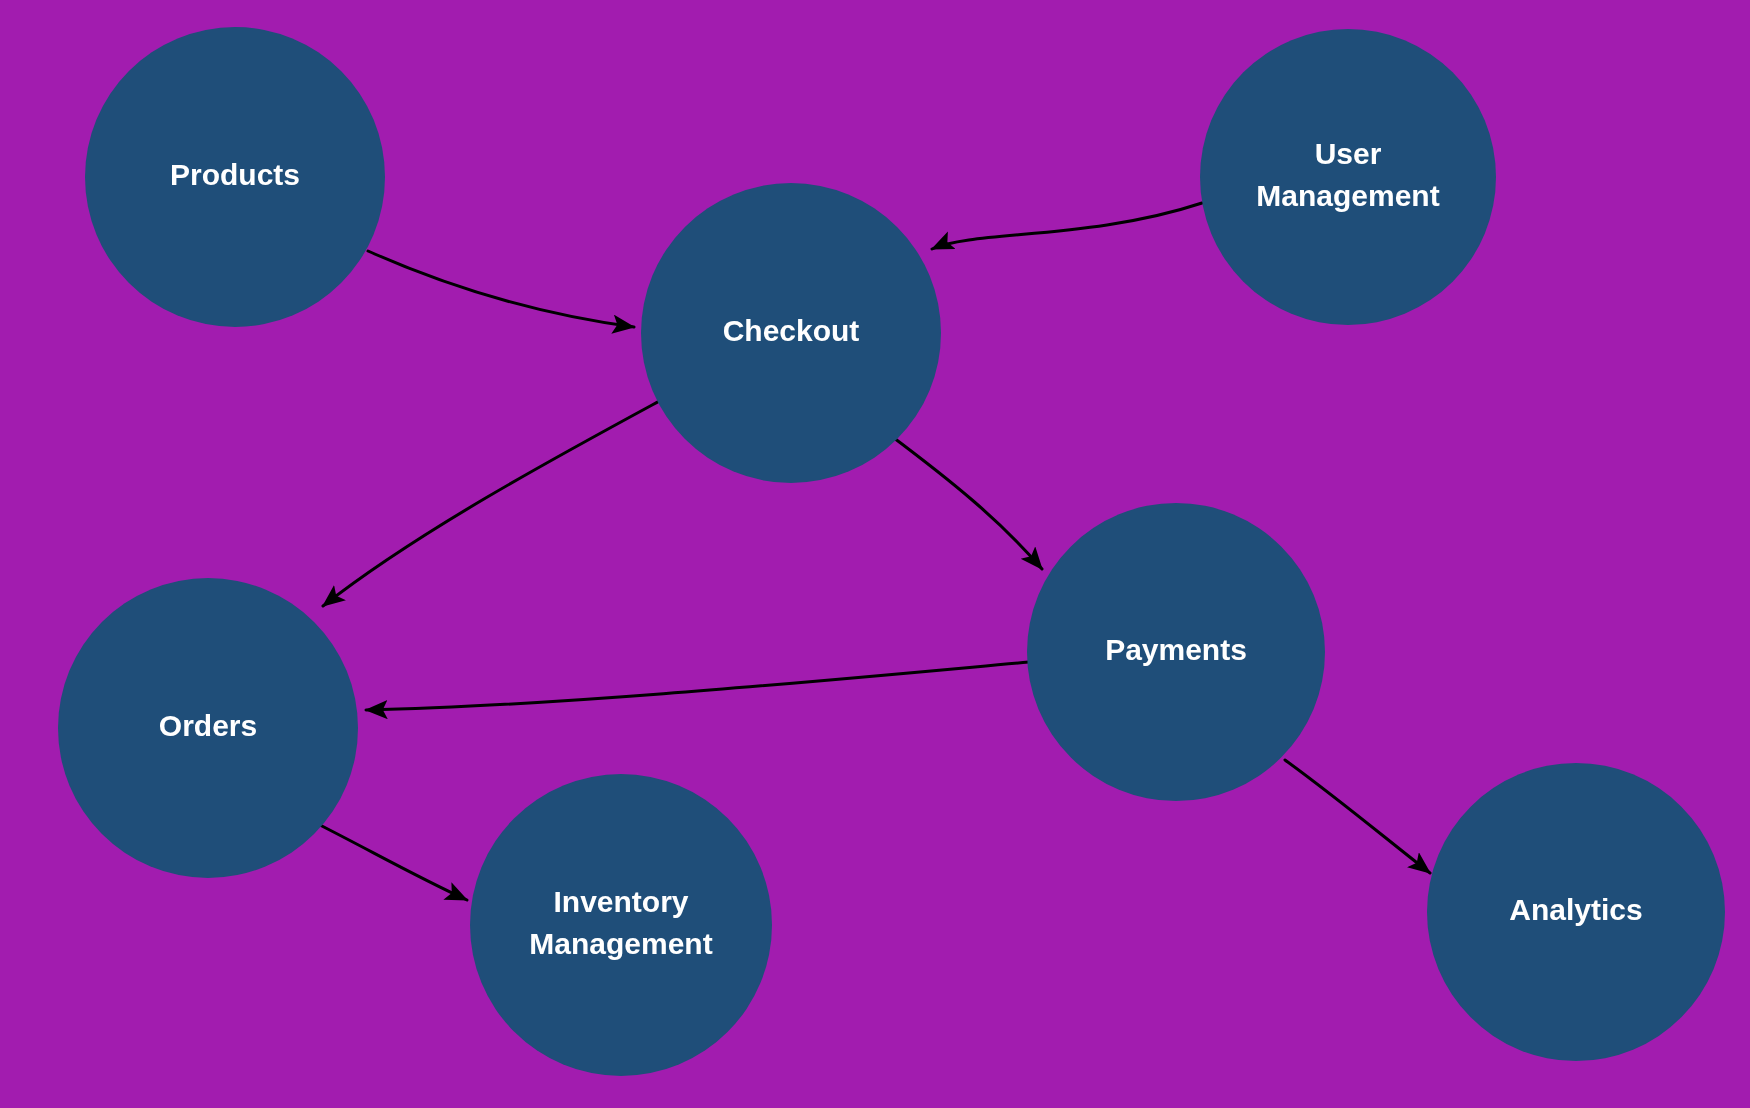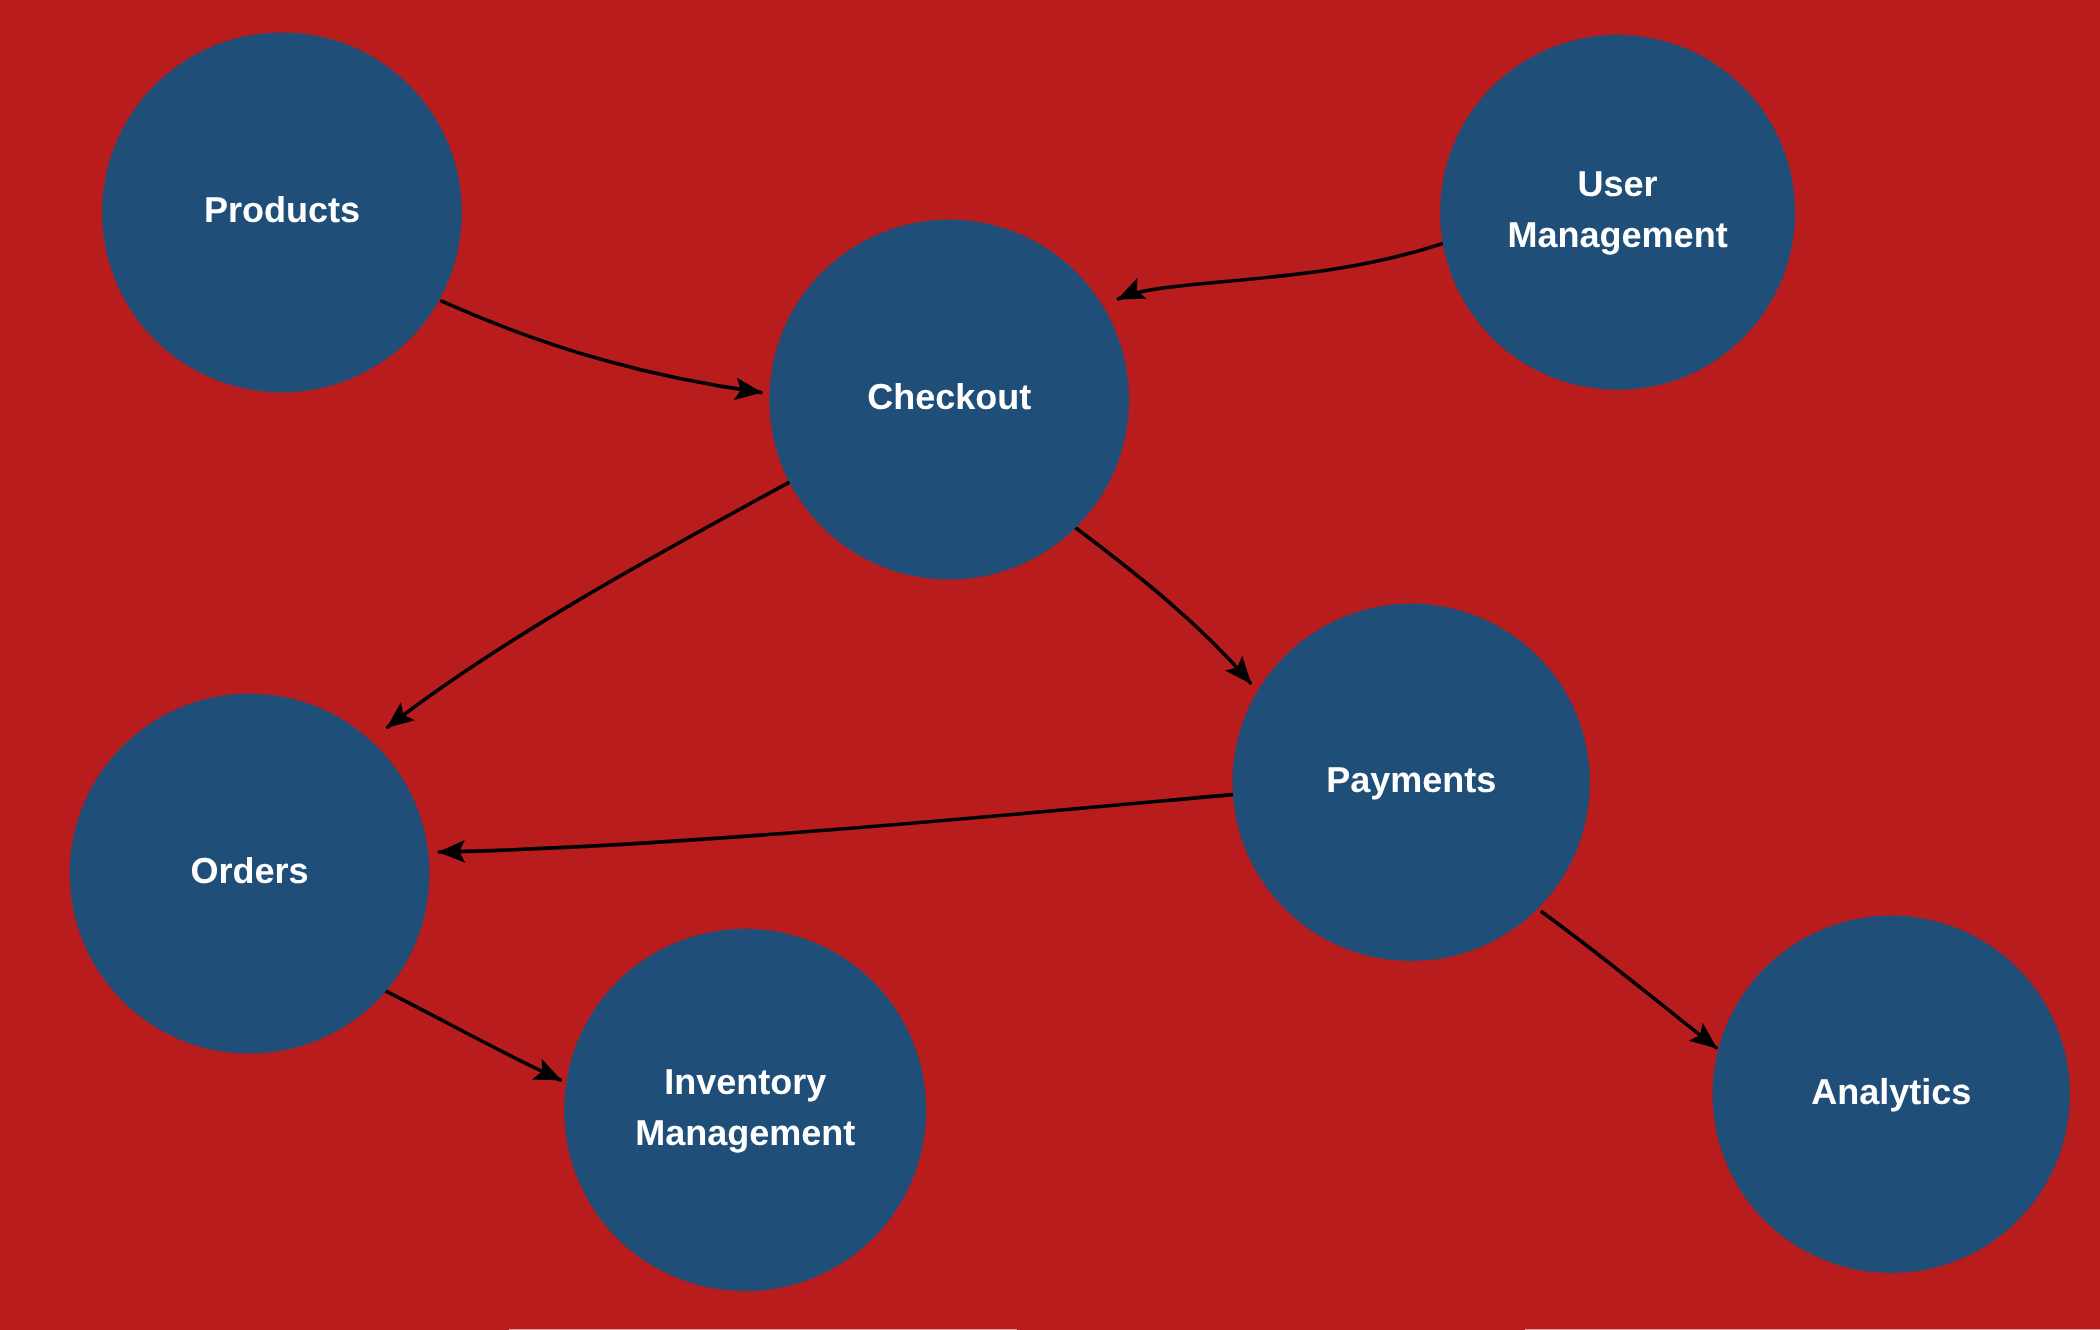--- a/index.html
+++ b/index.html
@@ -41,21 +41,21 @@
   }
   .edge-path {
     fill: none;
     stroke-linecap: round;
     stroke-linejoin: round;
   }
 </style>
 </head>
 <body style="background: rgb(255, 255, 255);">
 
-<div id="graph-canvas" style="background: #b91c1c;">
+<div id="graph-canvas" style="background: #a21caf;">
   <svg id="graph-svg" viewBox="0 0 1750 1108" xmlns="http://www.w3.org/2000/svg">
     <defs>
       <marker id="arrowhead" markerWidth="9" markerHeight="9" refX="7.2" refY="3.2" orient="auto" markerUnits="strokeWidth">
         <path d="M 0 0 L 7.6 3.2 L 0 6.4 L 1.6 3.2 Z" fill="#000000"></path>
       </marker>
     </defs>
     <g id="edges-layer">
         <path class="edge-path" d="M 368 251 C 460 292 545 315 634 327" stroke="#000000" stroke-width="3" marker-end="url(#arrowhead)"></path>
         <path class="edge-path" d="M 1202 203 C 1090 240 975 230 932 249" stroke="#000000" stroke-width="3" marker-end="url(#arrowhead)"></path>
         <path class="edge-path" d="M 665 398 C 560 455 420 530 323 606" stroke="#000000" stroke-width="3" marker-end="url(#arrowhead)"></path>

